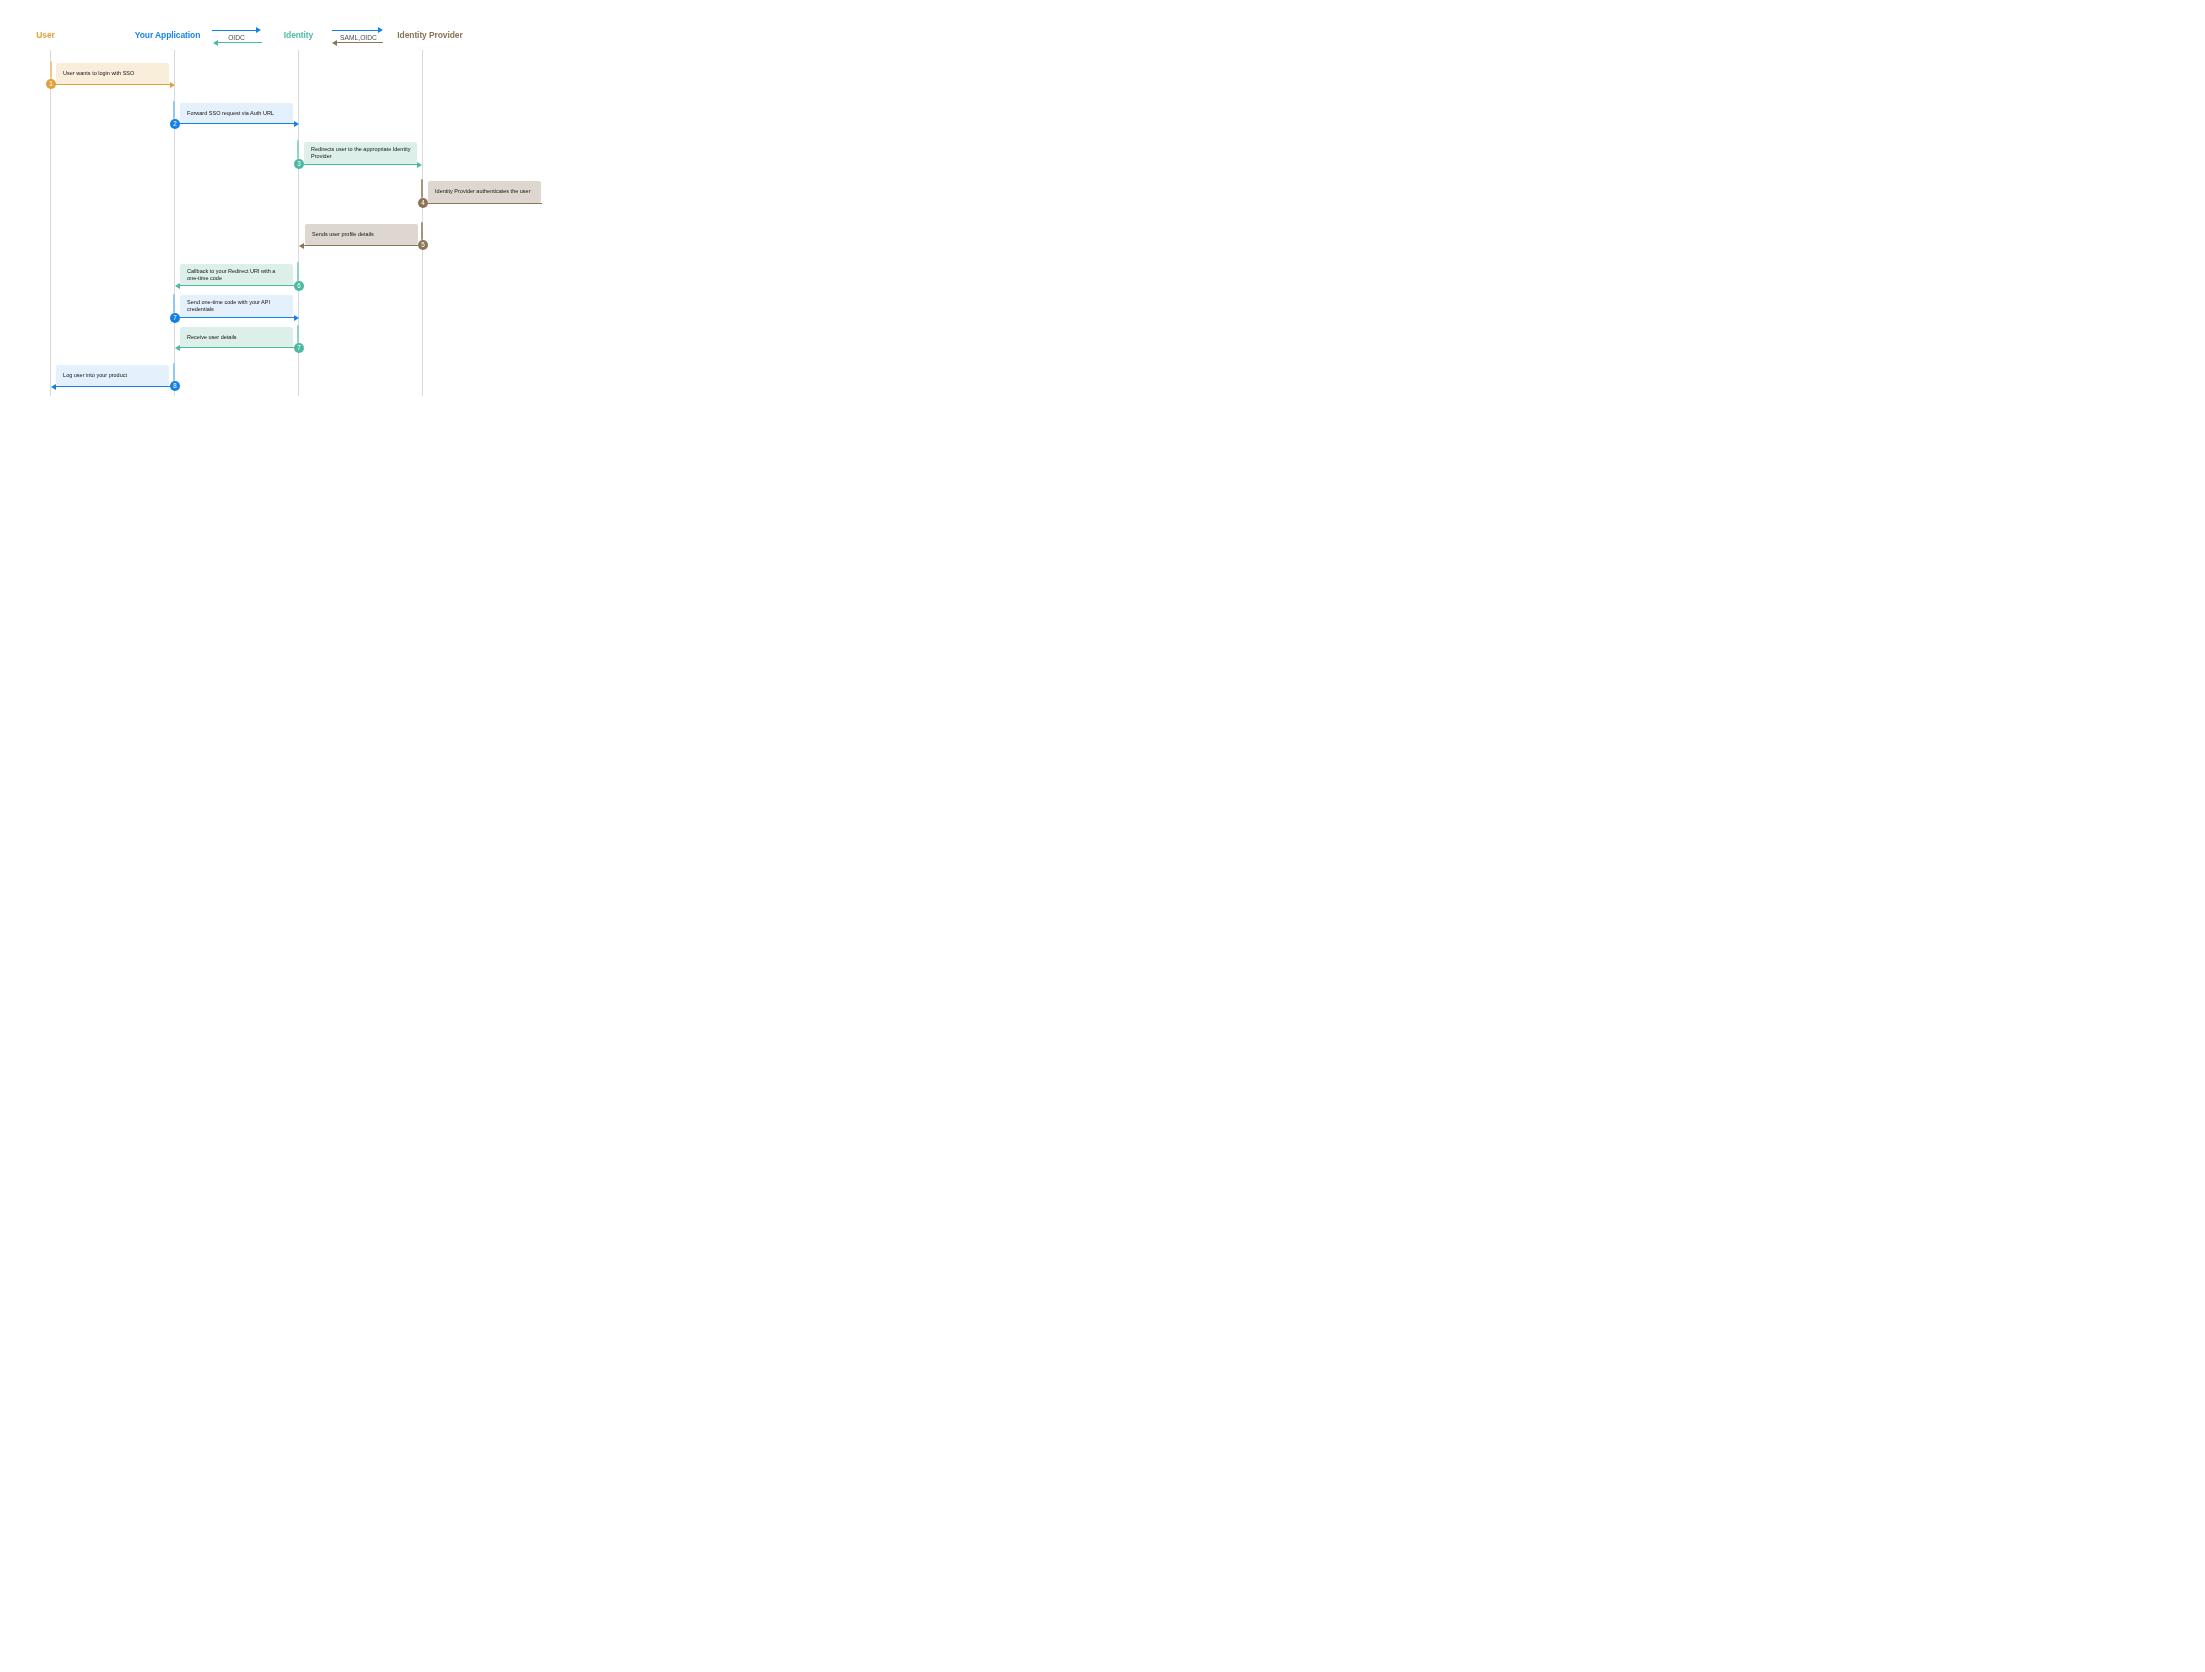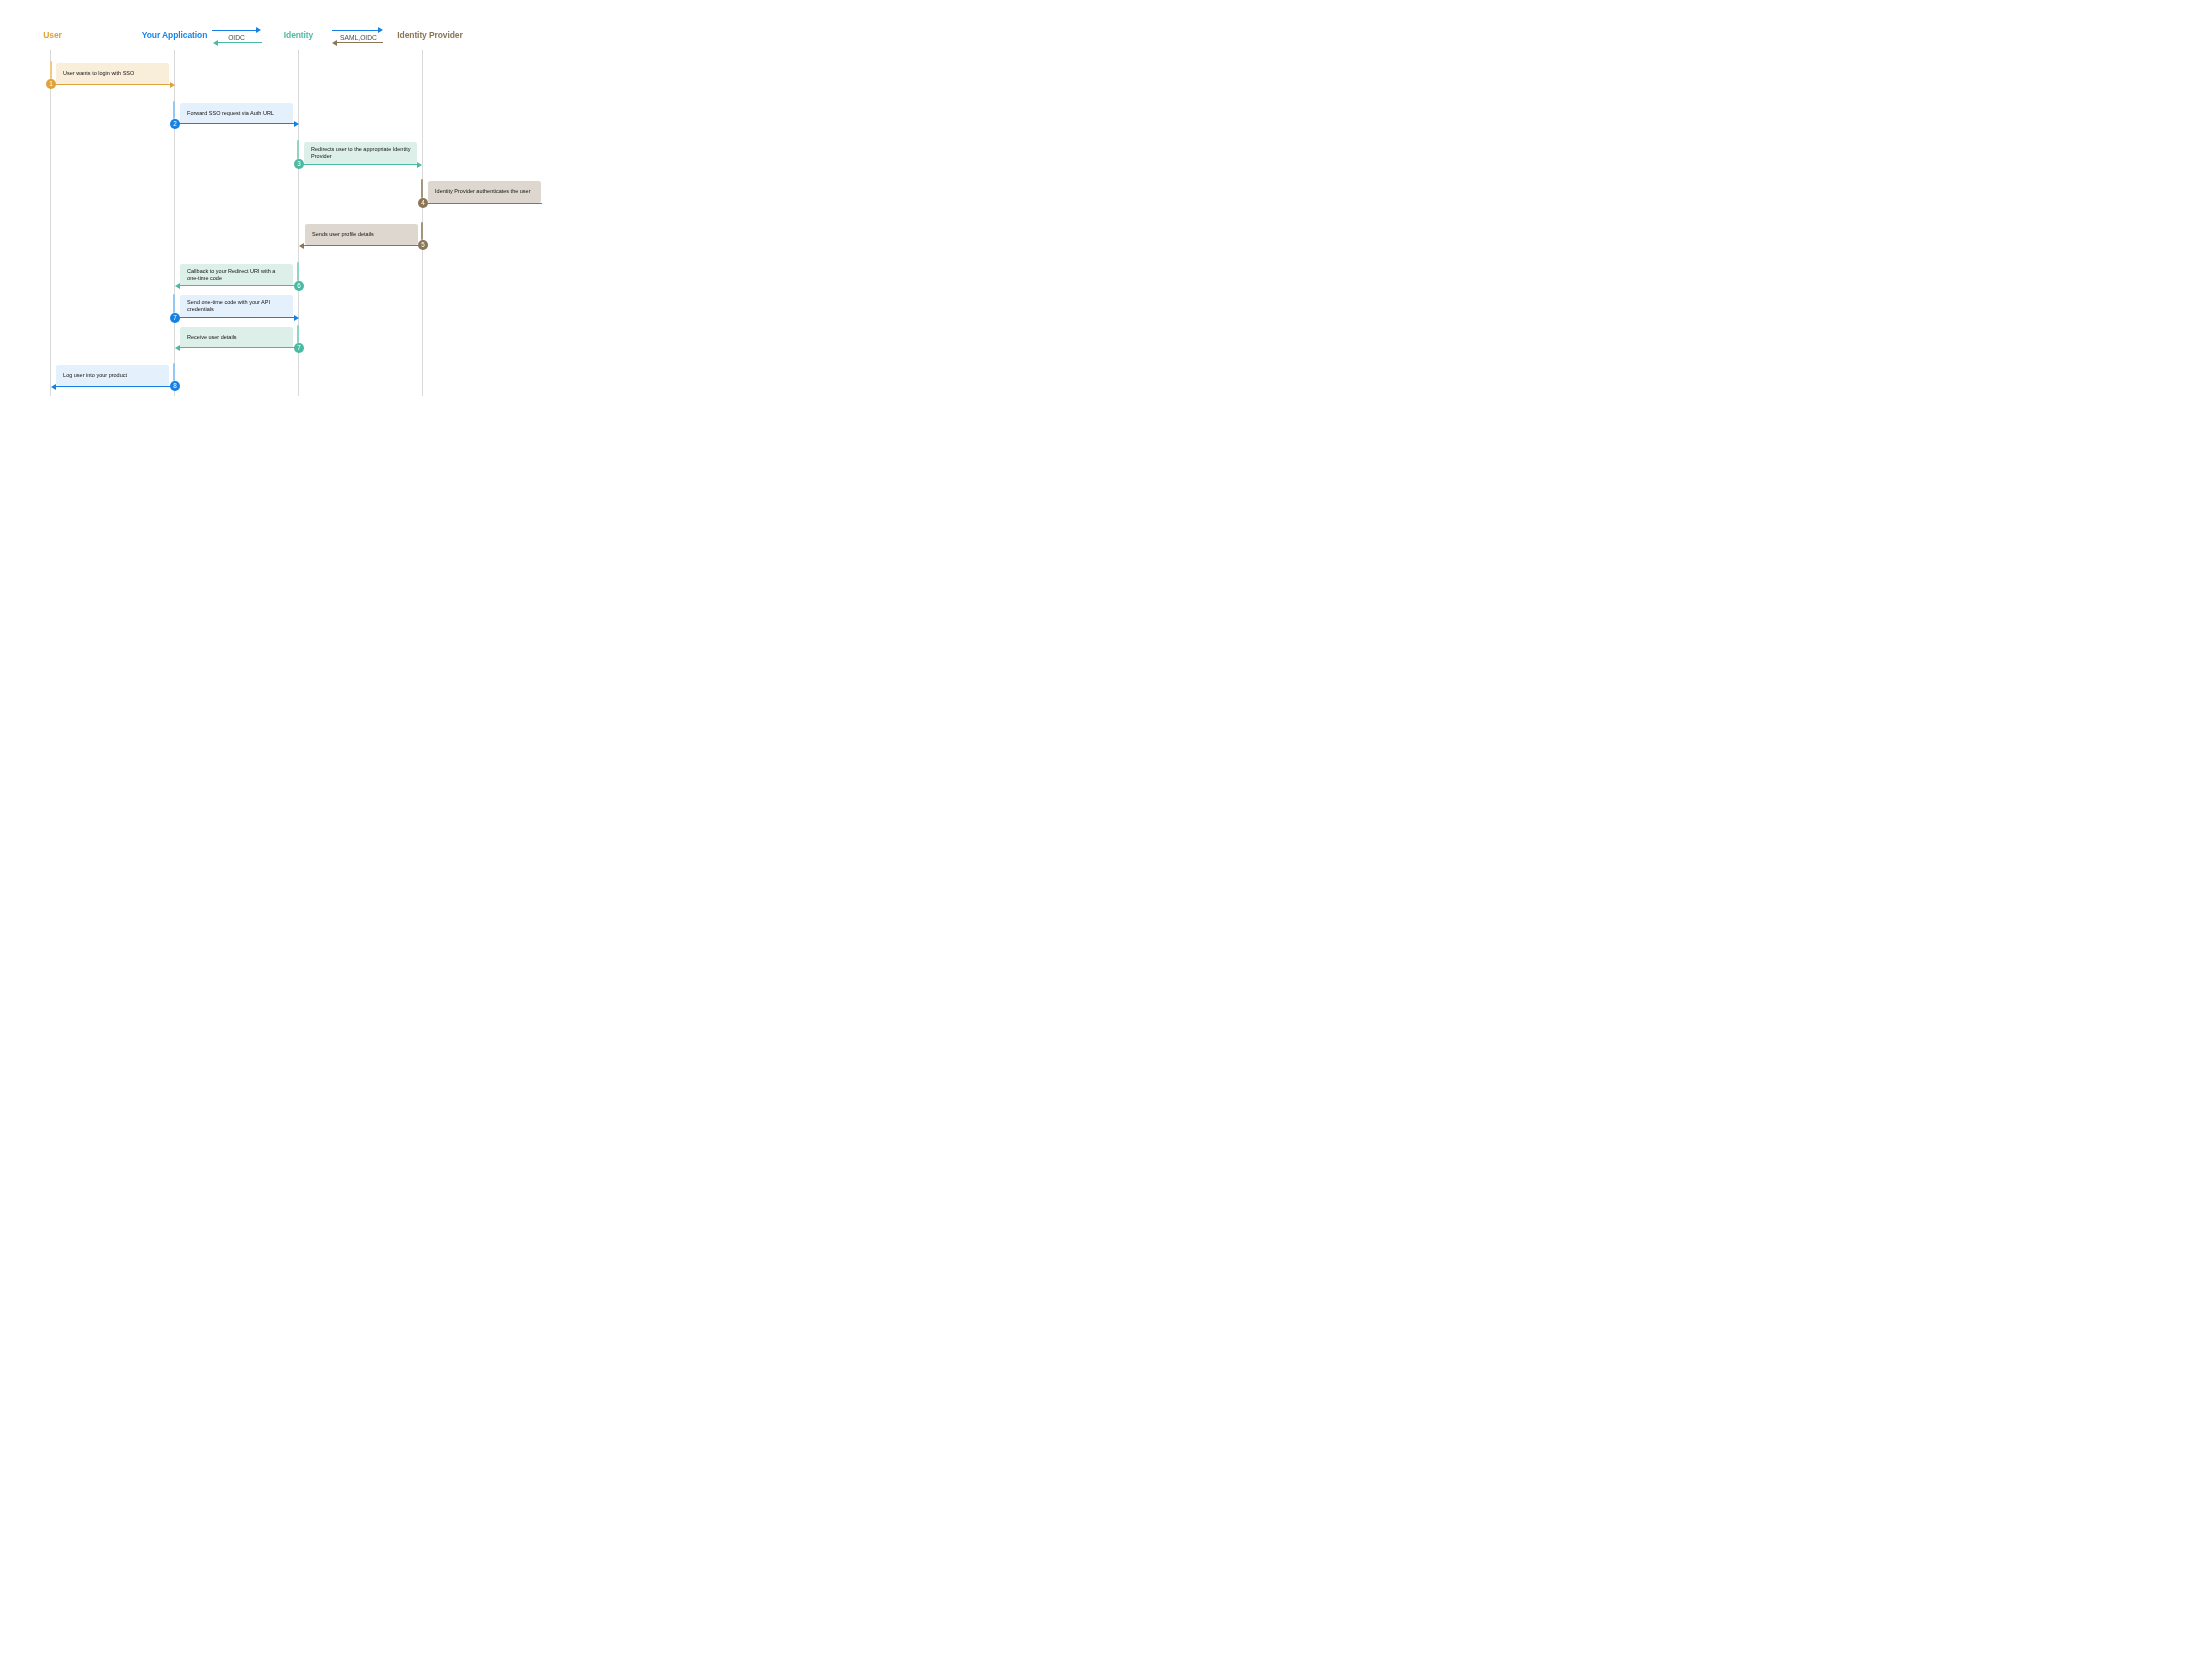--- a/index.html
+++ b/index.html
@@ -21,22 +21,22 @@
          font-size:6.3px;line-height:9.8px;text-align:center;}
   .proto-label{position:absolute;top:33px;height:9px;line-height:9px;text-align:center;
                font-size:6.7px;color:#4a4a4a;white-space:nowrap;}
   .proto-line{position:absolute;height:1.3px;z-index:3;}
 </style>
 </head>
 <body>
 
 <div class="canvas">
 
-  <div class="actor" style="left:17px;width:71px;color:#DFA23C;">User</div>
-  <div class="actor" style="left:139px;width:71px;color:#1B84E8;">Your Application</div>
+  <div class="actor" style="left:10px;width:71px;color:#DFA23C;">User</div>
+  <div class="actor" style="left:132px;width:71px;color:#1B84E8;">Your Application</div>
   <div class="actor" style="left:263px;width:71px;color:#4FBCA4;">Identity</div>
   <div class="actor" style="left:394px;width:72px;color:#8A7456;">Identity Provider</div>
 
   <div class="proto-line" style="left:212px;top:29.5px;width:44px;background:#1581E4;color:#1581E4;">
     <i class="head-r"></i>
   </div>
   <div class="proto-label" style="left:214px;width:45px;">OIDC</div>
   <div class="proto-line" style="left:218px;top:42px;width:44px;background:#4CB9A2;color:#4CB9A2;">
     <i class="head-l"></i>
   </div>

